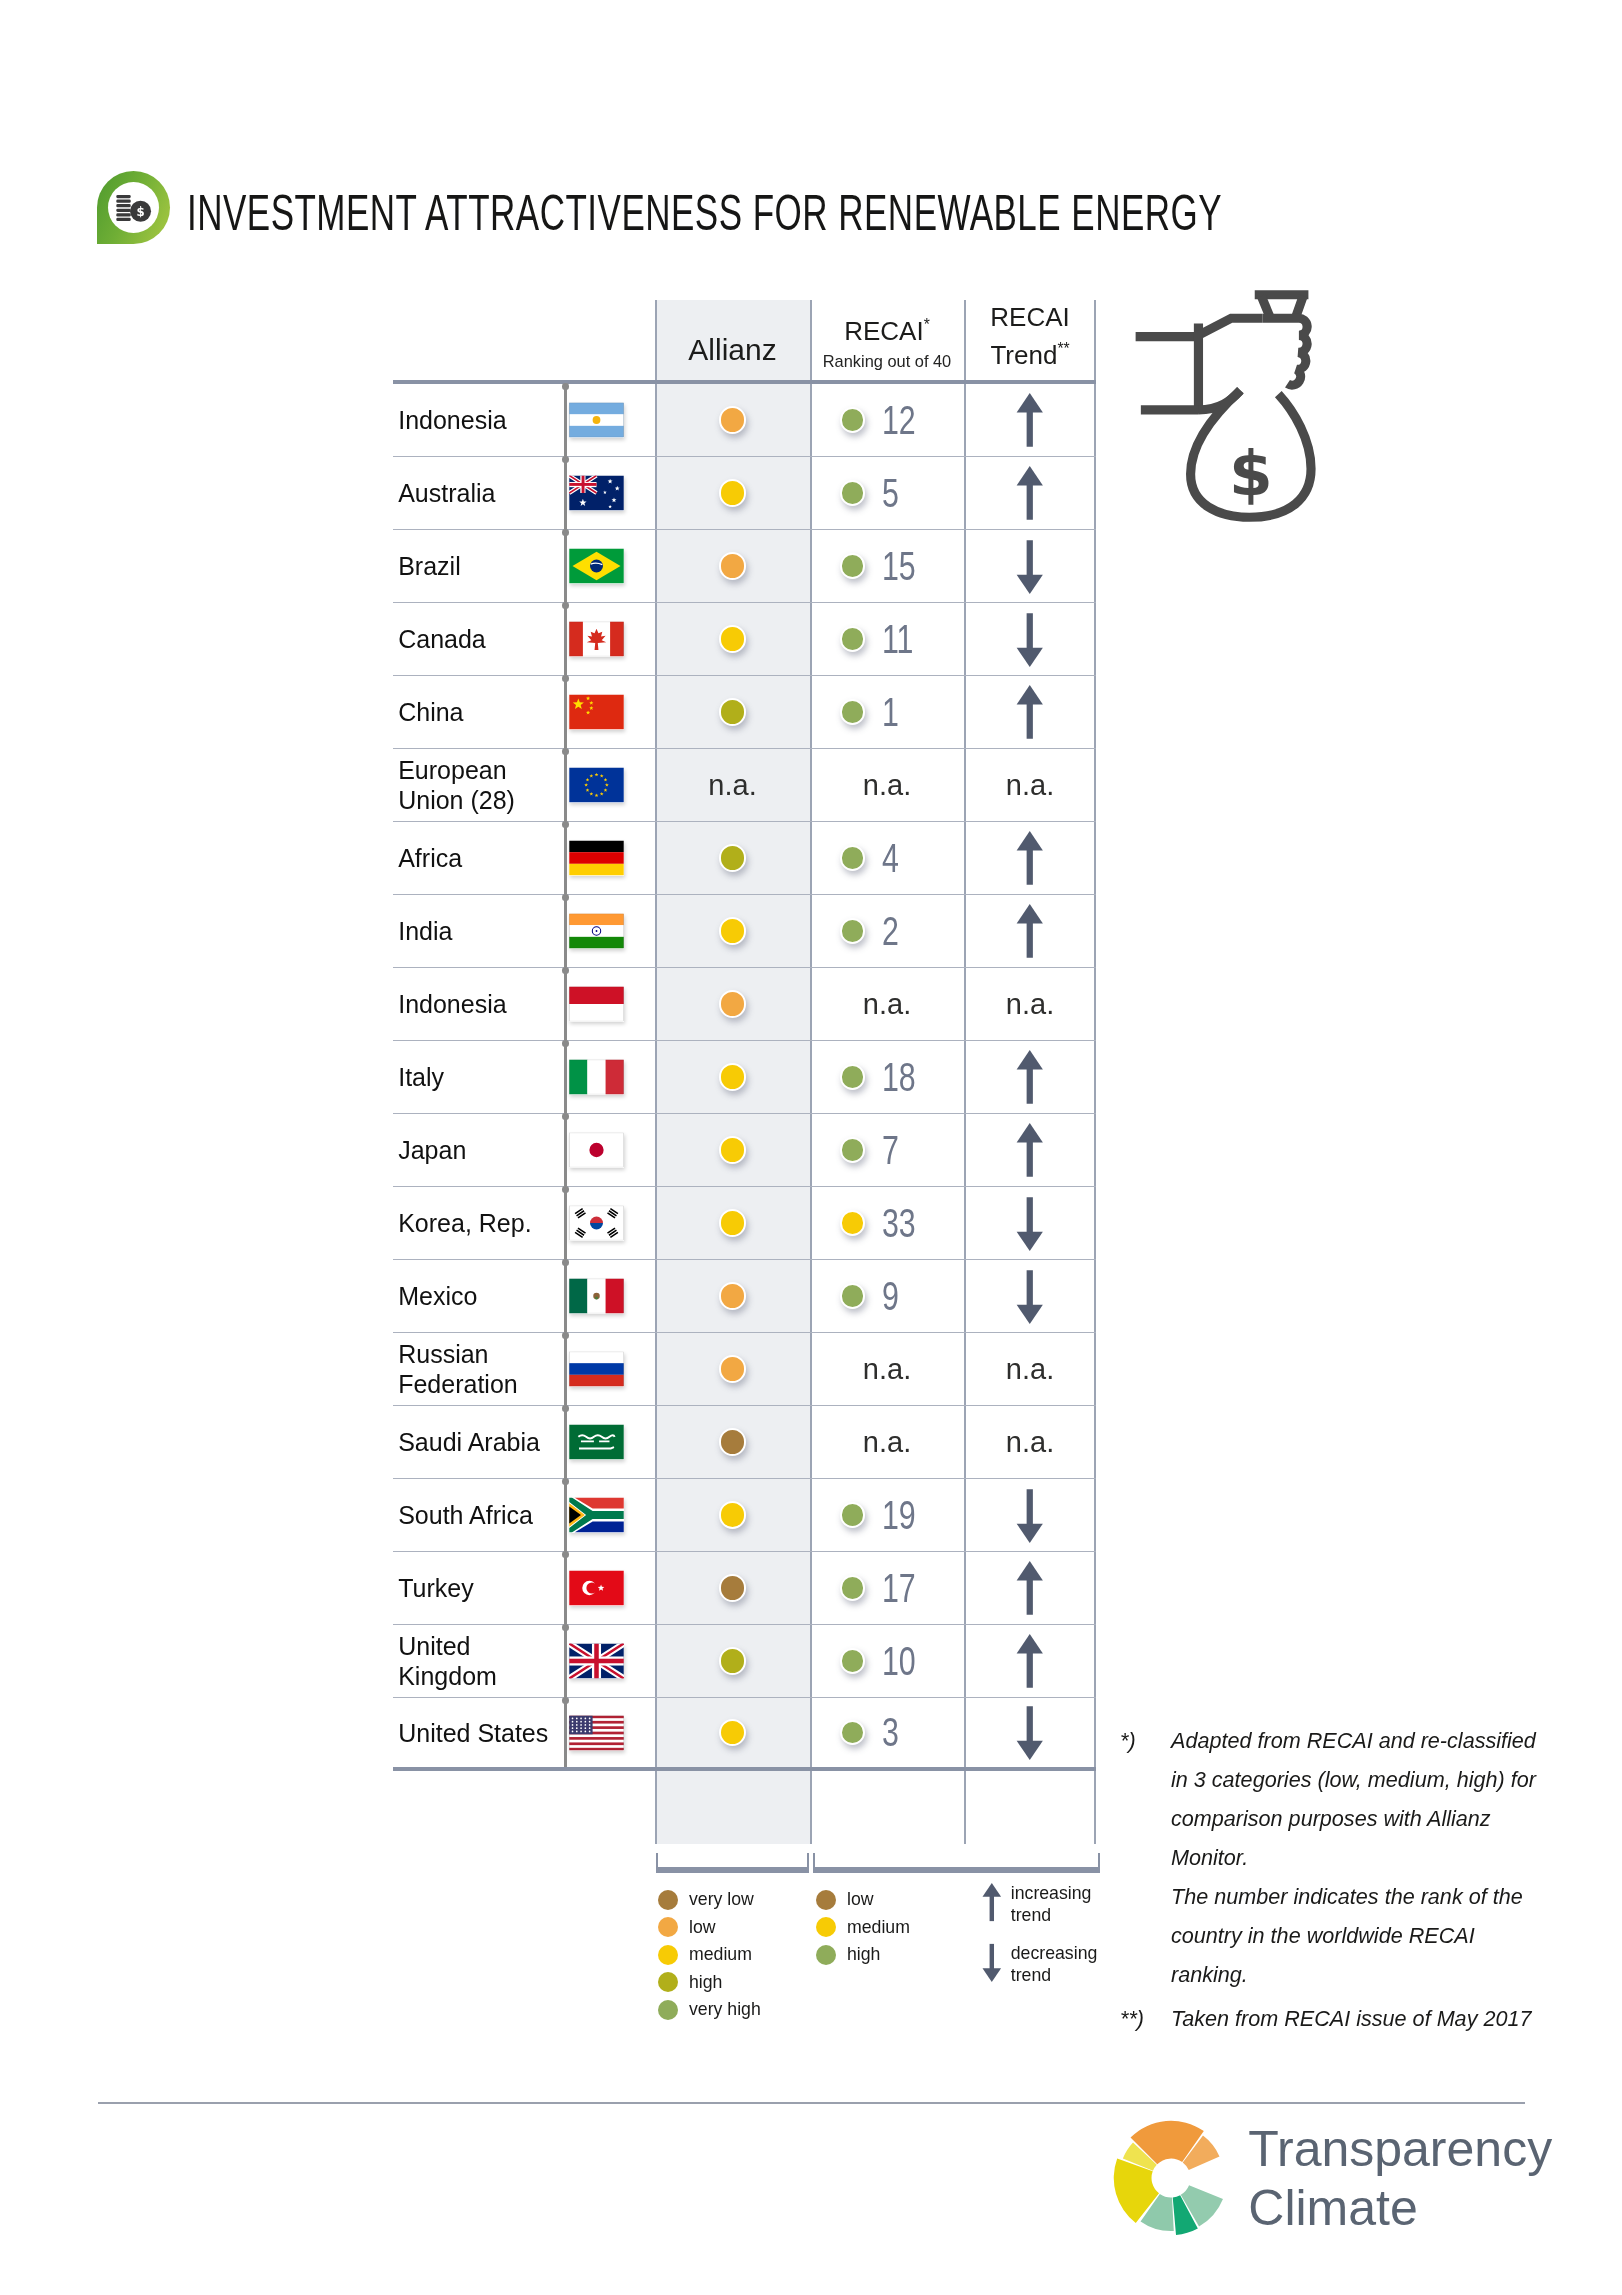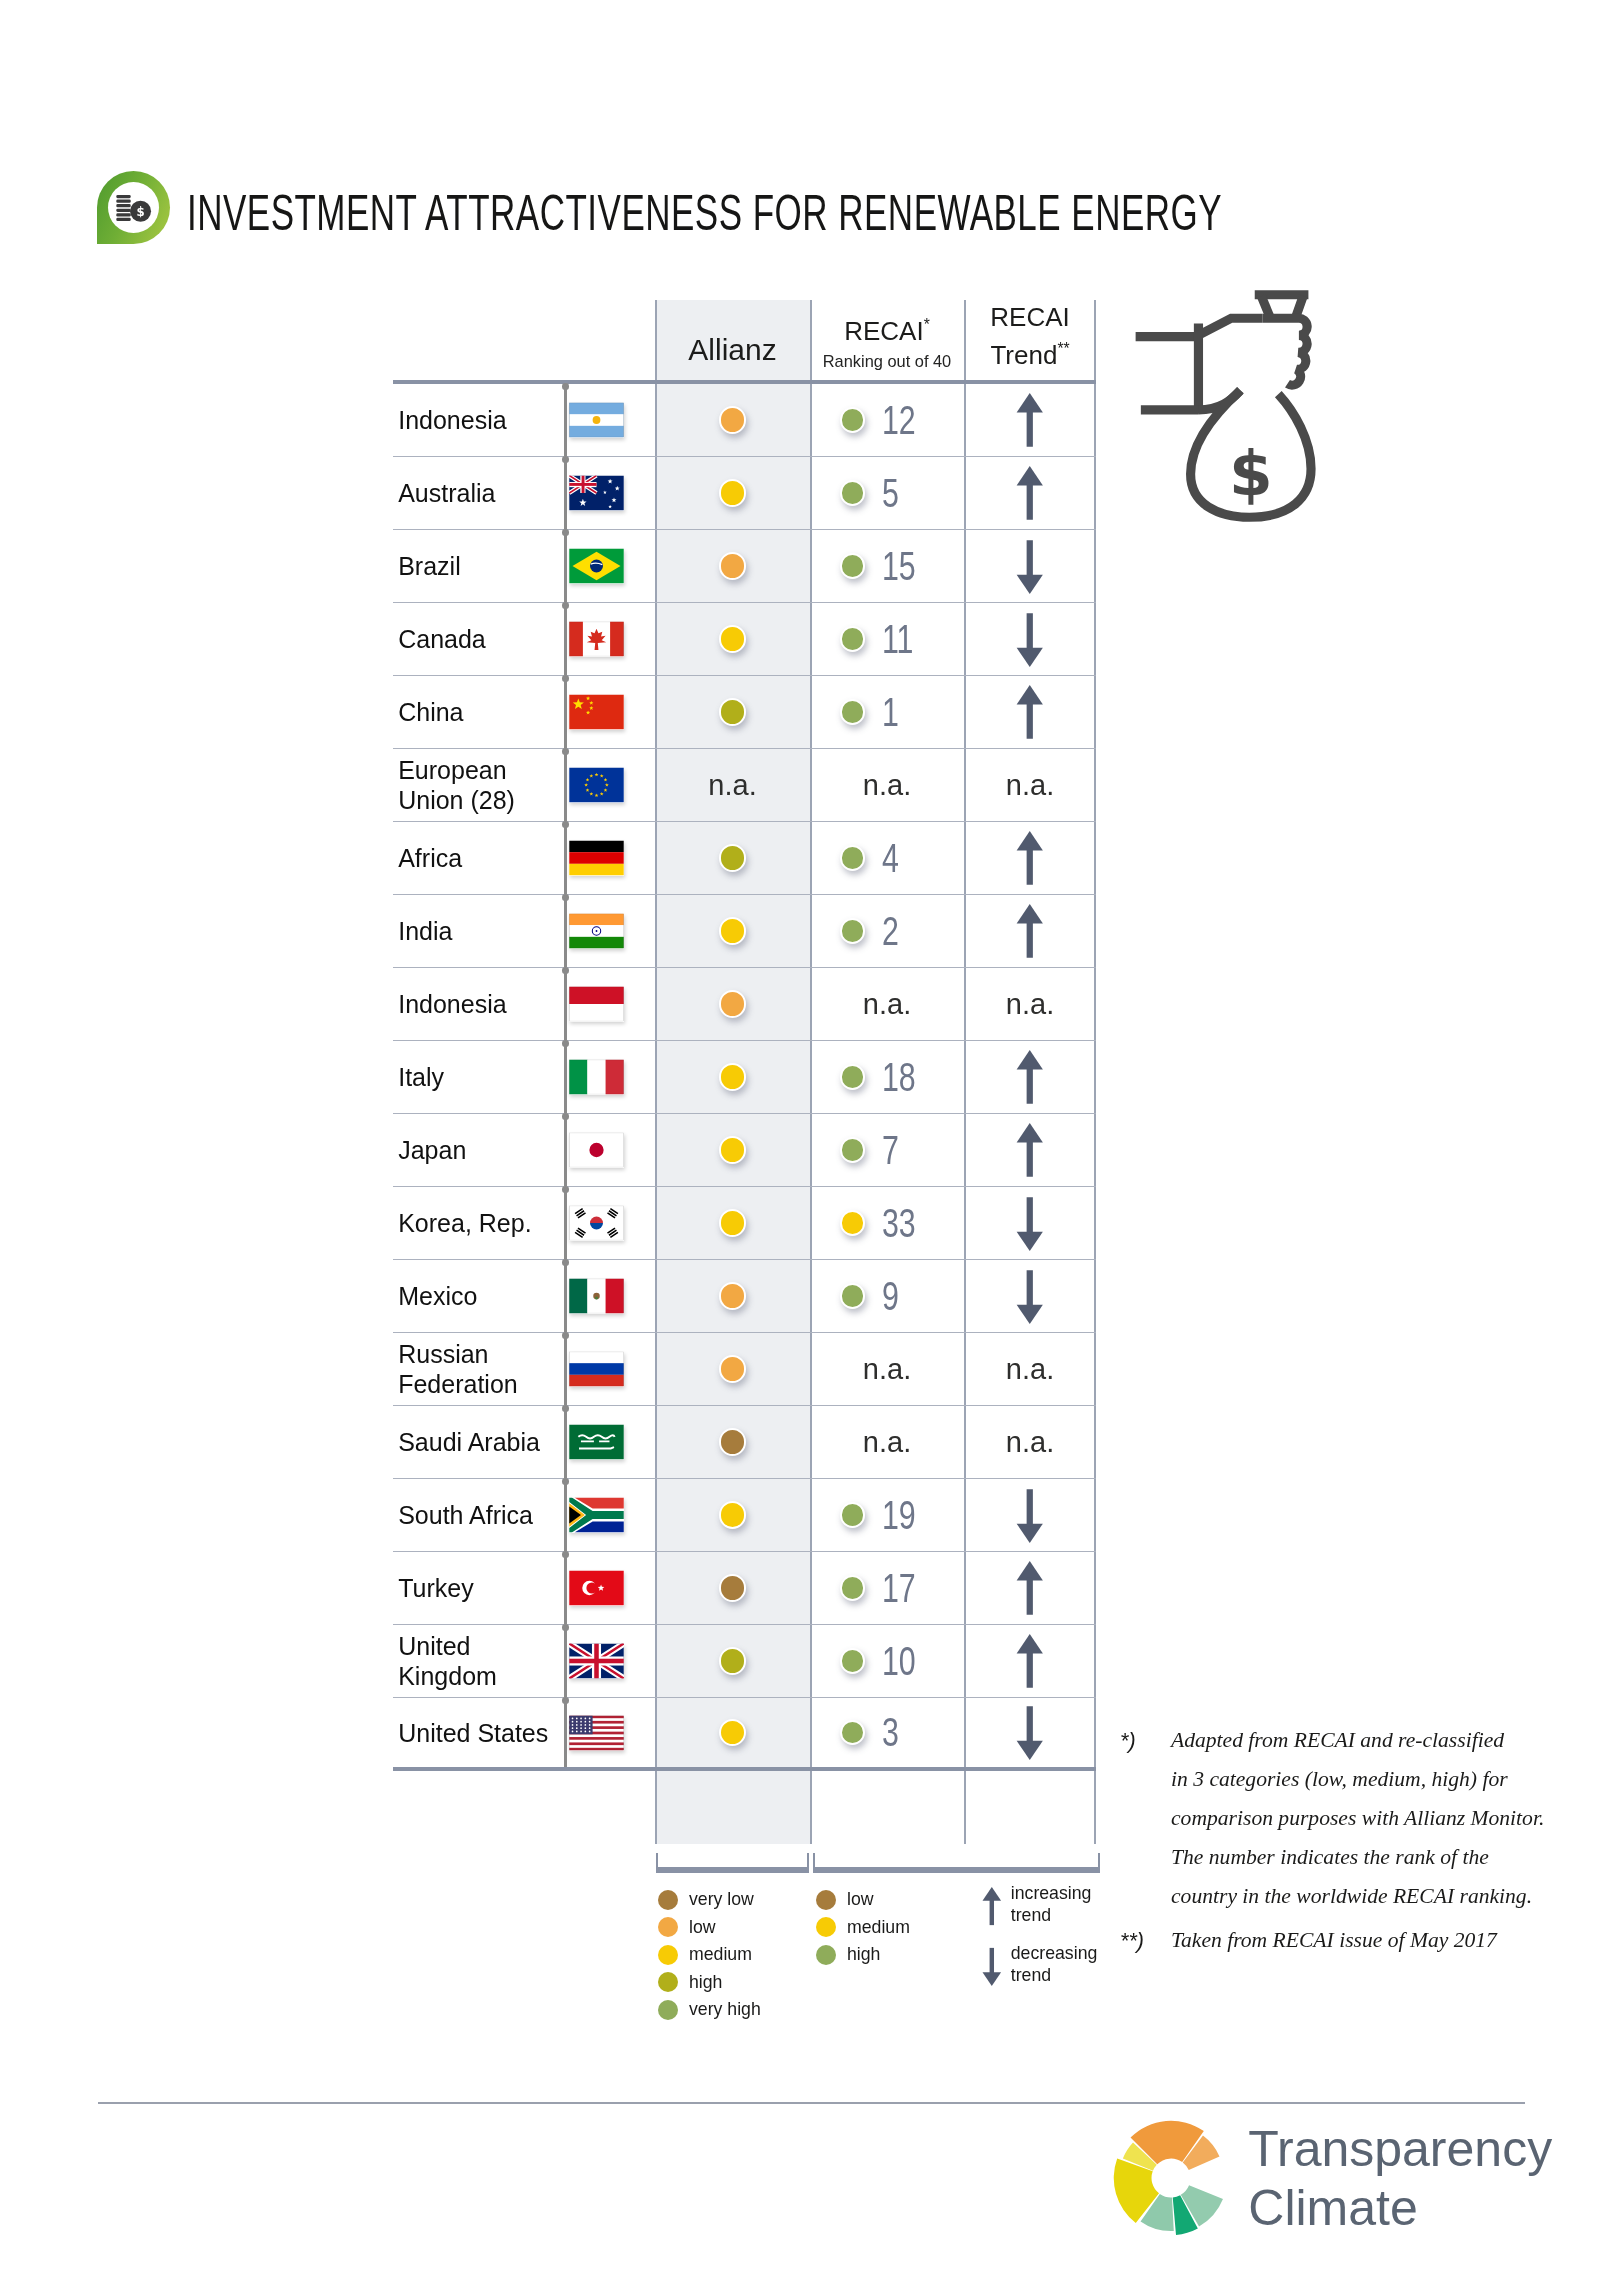--- a/index.html
+++ b/index.html
@@ -60,29 +60,29 @@
   #bracket-recai{left:813px;width:283px;}
 
   
   .legend{position:absolute;}
   .legend .item{display:flex;align-items:center;gap:11px;height:27.5px;}
   .legend .ldot{width:20px;height:20px;border-radius:50%;flex:0 0 auto;}
   .legend .ltext{font-size:17.7px;color:#1a1a19;}
   #legend-allianz{left:658px;top:1886px;}
   #legend-recai{left:816px;top:1886px;}
   #legend-trend{left:982px;top:1883px;}
-  #legend-trend .item{align-items:flex-end;gap:9.2px;height:auto;margin-bottom:17px;}
+  #legend-trend .item{align-items:flex-start;gap:9.2px;height:auto;margin-bottom:17px;}
   #legend-trend .ltext{line-height:21.6px;}
 
   
   #footnotes{position:absolute;left:1120px;top:1721px;width:432px;
       font-style:italic;font-size:21.6px;line-height:39px;color:#1a1a19;}
   .note{display:flex;margin-bottom:5.2px;}
   .note .marker{flex:0 0 51px;}
-  .note .ntext{flex:1;font-family:Liberation Serif, serif;}
+  .note .ntext{flex:1;}
 
   
   #footer-line{position:absolute;left:98px;top:2102px;width:1427px;height:2px;background:#9aa0ad;}
   #logo{position:absolute;left:1112px;top:2119px;display:flex;align-items:center;gap:18.3px;}
   #logo-text{font-size:50px;line-height:59px;color:#5a6472;}
 </style>
 </head>
 <body>
 
 <div id="page">

